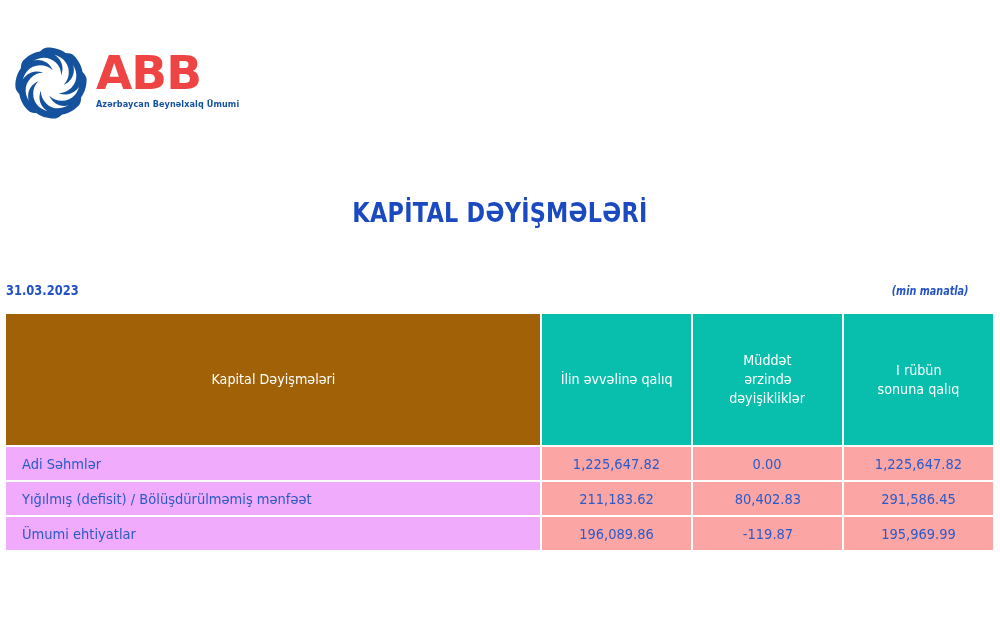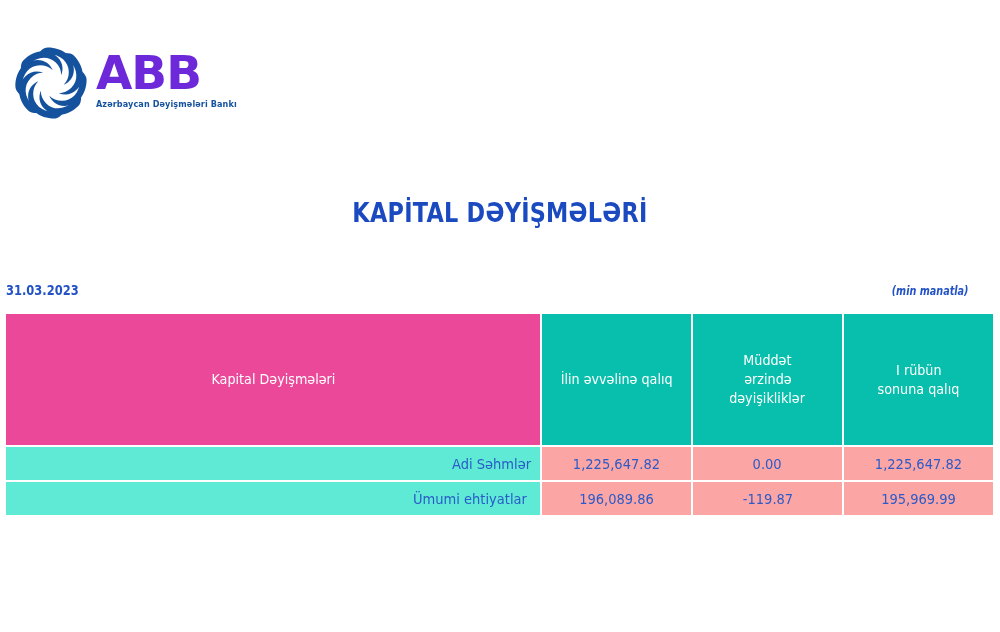--- a/index.html
+++ b/index.html
@@ -36,21 +36,21 @@
     left: 88px;
     top: 4px;
     width: 170px;
   }
   .logo-abb {
     font-family: "DejaVu Sans", sans-serif;
     font-weight: 700;
     font-size: 47px;
     line-height: 50px;
     letter-spacing: -1px;
-    color: #6d28d9;
+    color: #ef4444;
   }
   .logo-tagline {
     font-family: "DejaVu Sans", sans-serif;
     font-weight: 700;
     font-size: 8.1px;
     line-height: 10px;
     letter-spacing: 0.1px;
     color: #15529E;
     margin-top: 1px;
     white-space: nowrap;
@@ -125,21 +125,21 @@
     height: 131px;
     vertical-align: middle;
     text-align: center;
     color: #ffffff;
     font-family: "DejaVu Sans", sans-serif;
     font-weight: 400;
     font-size: 14.5px;
     line-height: 19px;
   }
   th.head-label {
-    background: #ec4899;
+    background: #a16207;
   }
   th.head-label .ht {
     display: inline-block;
     transform: scaleX(0.88);
   }
   th.head-num {
     background: #07BFAC;
   }
   th.head-num .ht {
     display: inline-block;
@@ -148,23 +148,22 @@
 
   tbody td {
     height: 33px;
     vertical-align: middle;
     font-family: "DejaVu Sans", sans-serif;
     font-weight: 400;
     font-size: 14.5px;
     color: #2A5BC8;
   }
   td.cell-label {
-    background: #5eead4;
-    padding-left: 36px;
-    text-align: right;
+    background: #f0abfc;
+    padding-left: 16px;
   }
   td.cell-label .ct {
     display: inline-block;
     transform: scaleX(0.9);
     transform-origin: left center;
   }
   td.cell-num {
     background: #fca5a5;
     text-align: center;
   }
@@ -204,21 +203,21 @@
           </g>
           <g transform="rotate(315)">
             <path d="M -4,-42 C 14,-42 27,-31 27,-16 C 27,-7 22,-1 15,2 C 19,-2 21,-7 21,-13 C 21,-25 11,-34 -3,-34 C -9,-34 -14,-33 -18,-31 C -14,-37 -9,-42 -4,-42 Z"></path>
           </g>
         </g>
       </g>
     </svg>
   </div>
   <div class="logo-text-wrap">
     <div class="logo-abb">ABB</div>
-    <div class="logo-tagline">Azərbaycan Dəyişmələri Bankı</div>
+    <div class="logo-tagline">Azərbaycan Beynəlxalq Ümumi</div>
   </div>
 </div>
 
 <div class="doc-title">KAPİTAL DƏYİŞMƏLƏRİ</div>
 
 <div class="meta-row">
   <div class="meta-date">31.03.2023</div>
   <div class="meta-unit">(min manatla)</div>
 </div>
 
@@ -249,19 +248,25 @@
     </tr>
   </thead>
   <tbody>
     <tr>
       <td class="cell-label"><span class="ct">Adi Səhmlər</span></td>
       <td class="cell-num"><span class="ct">1,225,647.82</span></td>
       <td class="cell-num"><span class="ct">0.00</span></td>
       <td class="cell-num"><span class="ct">1,225,647.82</span></td>
     </tr>
     <tr>
+      <td class="cell-label"><span class="ct">Yığılmış (defisit) / Bölüşdürülməmiş mənfəət</span></td>
+      <td class="cell-num"><span class="ct">211,183.62</span></td>
+      <td class="cell-num"><span class="ct">80,402.83</span></td>
+      <td class="cell-num"><span class="ct">291,586.45</span></td>
+    </tr>
+    <tr>
       <td class="cell-label"><span class="ct">Ümumi ehtiyatlar</span></td>
       <td class="cell-num"><span class="ct">196,089.86</span></td>
       <td class="cell-num"><span class="ct">-119.87</span></td>
       <td class="cell-num"><span class="ct">195,969.99</span></td>
     </tr>
   </tbody>
 </table>
 
 </body></html>

